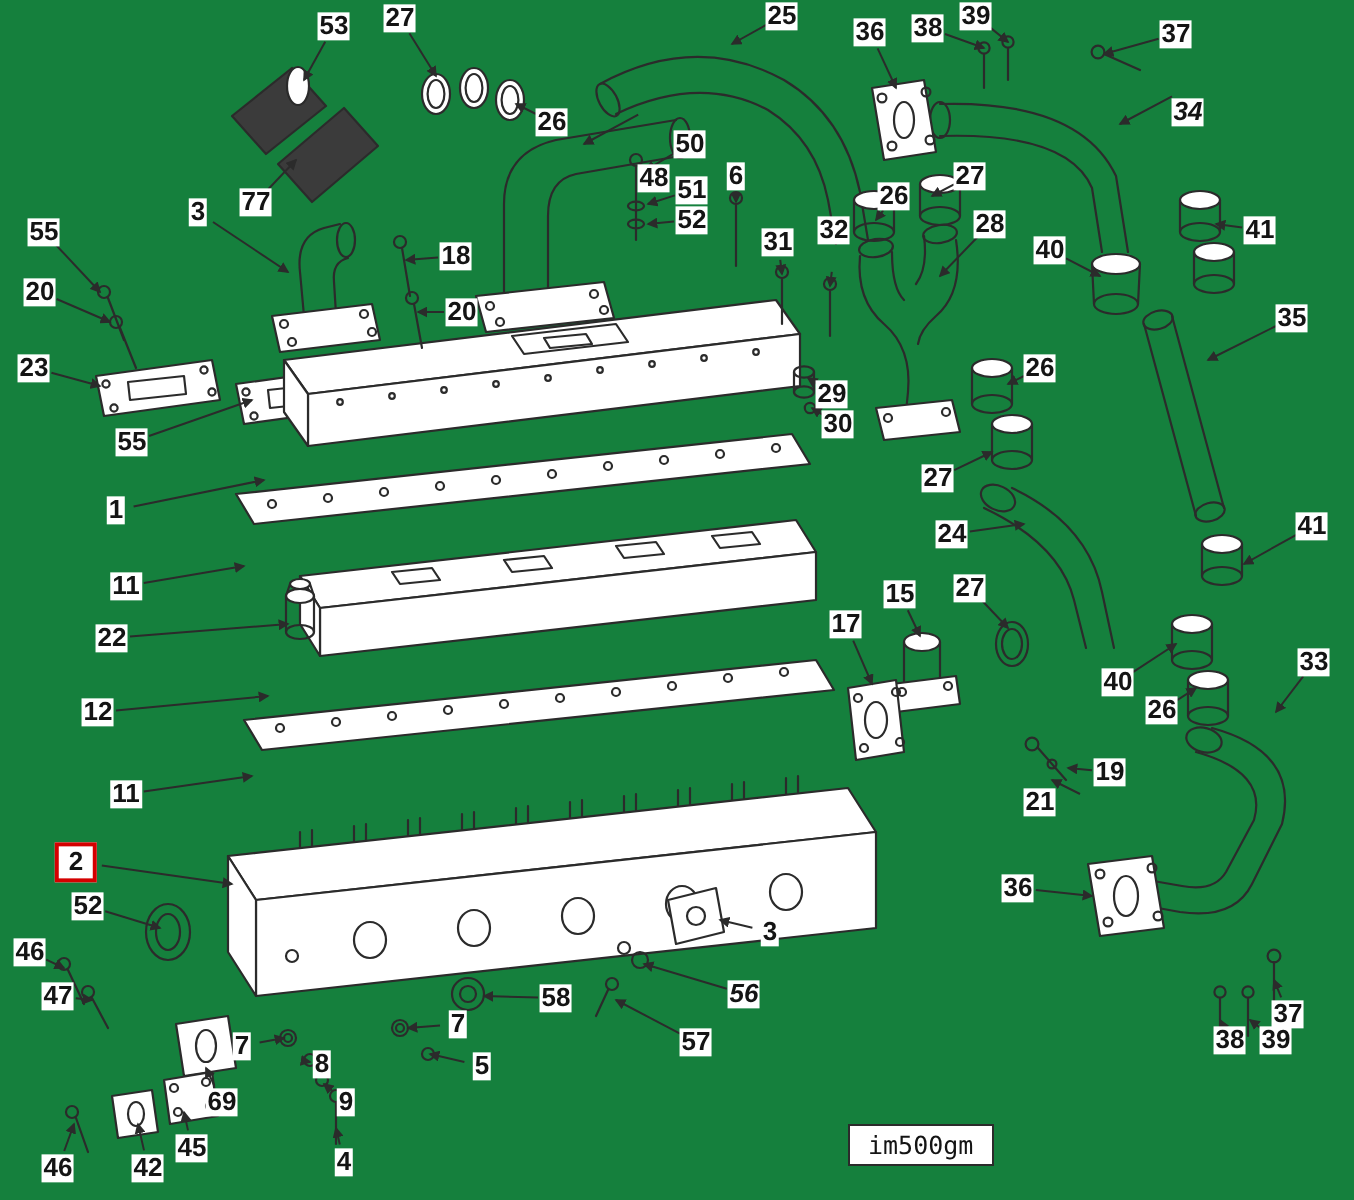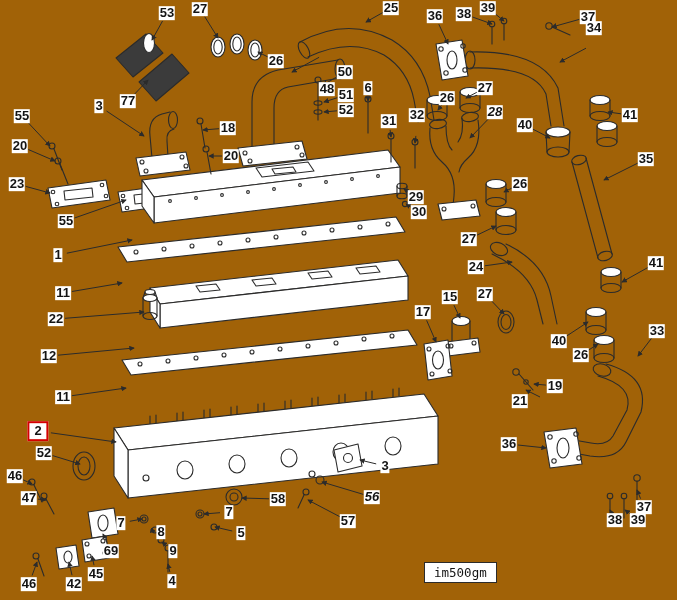--- a/index.html
+++ b/index.html
@@ -1,17 +1,17 @@
 <!DOCTYPE html>
 <html><head>
 <meta charset="utf-8">
 <style>
   *{box-sizing:border-box}
   html,body{margin:0;padding:0;background:#ffffff}
-  .stage{position:relative;width:677px;height:600px;background:#a16207;overflow:hidden;
+  .stage{position:relative;width:677px;height:600px;background:#15803d;overflow:hidden;
          font-family:"Liberation Sans",sans-serif}
   .layer{position:absolute;left:0;top:0}
   #callout-layer{position:absolute;left:0;top:0;width:677px;height:600px;pointer-events:none}
   .callout{position:absolute;transform:translate(-50%,-50%);font-size:13px;font-weight:700;
            color:#141414;background:#fff;padding:0 1px;line-height:1.05;pointer-events:auto;
            cursor:default;user-select:none}
   .callout.highlighted{border:2px solid #d40000;padding:1px 5px}
   .diagram-id{position:absolute;left:424px;top:562px;border:1.5px solid #2b2b2b;background:#fff;
               font-family:"DejaVu Sans Mono","Liberation Mono",monospace;font-size:12.5px;
               padding:2px 9px;color:#141414}
@@ -398,31 +398,31 @@
       <div class="callout" style="left: 391px; top: 8px; text-align: center;">25</div>
       <div class="callout" style="left: 327px; top: 53px; margin-top: 36px;">48</div>
       <div class="callout" style="left: 345px; top: 72px;">50</div>
       <div class="callout" style="left: 346px; top: 95px;">51</div>
       <div class="callout" style="left: 346px; top: 110px;">52</div>
       <div class="callout" style="left: 368px; top: 88px;">6</div>
       <div class="callout" style="left: 435px; top: 16px;">36</div>
       <div class="callout" style="left: 464px; top: 14px;">38</div>
       <div class="callout" style="left: 488px; top: 8px;">39</div>
       <div class="callout" style="left: 588px; top: 17px;">37</div>
-      <div class="callout" style="left: 594px; top: 28px;">34</div>
+      <div class="callout" style="left: 594px; top: 56px; font-style: italic;">34</div>
       <div class="callout" style="left: 128px; top: 101px;">77</div>
       <div class="callout" style="left: 99px; top: 106px;">3</div>
       <div class="callout" style="left: 22px; top: 116px;">55</div>
       <div class="callout" style="left: 20px; top: 146px;">20</div>
       <div class="callout" style="left: 17px; top: 184px;">23</div>
       <div class="callout" style="left: 228px; top: 128px;">18</div>
       <div class="callout" style="left: 231px; top: 156px;">20</div>
       <div class="callout" style="left: 485px; top: 88px;">27</div>
       <div class="callout" style="left: 447px; top: 98px;">26</div>
-      <div class="callout" style="left: 495px; top: 112px; font-style: italic;">28</div>
+      <div class="callout" style="left: 495px; top: 112px;">28</div>
       <div class="callout" style="left: 525px; top: 125px;">40</div>
       <div class="callout" style="left: 630px; top: 115px;">41</div>
       <div class="callout" style="left: 389px; top: 121px;">31</div>
       <div class="callout" style="left: 417px; top: 115px;">32</div>
       <div class="callout" style="left: 646px; top: 159px;">35</div>
       <div class="callout" style="left: 520px; top: 184px;">26</div>
       <div class="callout" style="left: 416px; top: 197px;">29</div>
       <div class="callout" style="left: 419px; top: 212px;">30</div>
       <div class="callout" style="left: 66px; top: 221px;">55</div>
       <div class="callout" style="left: 58px; top: 255px;">1</div>

